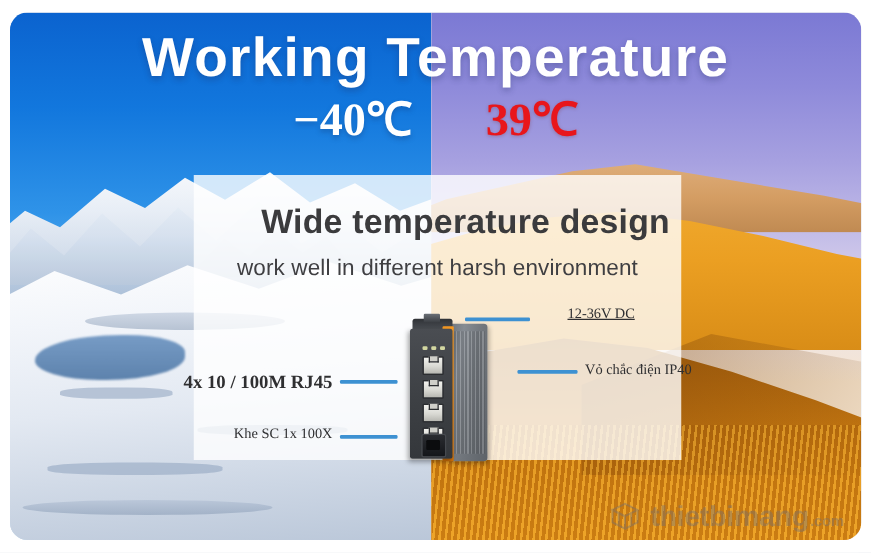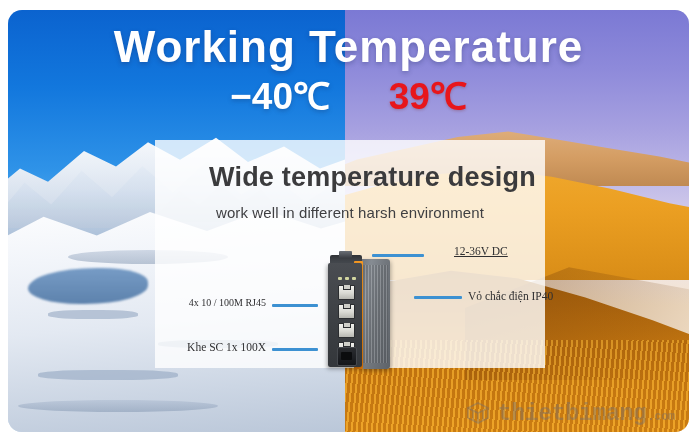--- a/index.html
+++ b/index.html
@@ -106,39 +106,39 @@
     text-align:center;z-index:6;pointer-events:none;
   }
   .headline .title{
     font-size:44px;font-weight:700;color:#ffffff;
     letter-spacing:1px;line-height:1.05;
     text-shadow:0 2px 5px rgba(30,40,90,.32);
     margin:0;white-space:nowrap;
   }
   .temps{
     margin-top:8px;display:flex;justify-content:center;align-items:baseline;
-    gap:59px;font-family:Liberation Sans, sans-serif;
+    gap:59px;font-family:Liberation Serif, serif;
   }
   .temp{font-size:37px;font-weight:700;line-height:1;white-space:nowrap;}
   .temp-cold{color:#ffffff;text-shadow:0 2px 4px rgba(20,60,120,.35);}
   .temp-hot{color:#e8161b;text-shadow:0 1px 3px rgba(120,20,10,.28);}
 
   
   .panel{
     position:absolute;left:147px;top:130px;width:390px;height:228px;
     background:rgba(255,255,255,.80);
     z-index:5;
   }
   .panel-h1{
     position:absolute;left:0;right:0;top:22px;text-align:center;
     font-size:27px;font-weight:700;color:#3b3b3d;letter-spacing:.2px;margin:0;padding-left:45px;
   }
   .panel-h2{
     position:absolute;left:0;right:0;top:64px;text-align:center;
-    font-size:15px;font-weight:400;color:#3f3f42;letter-spacing:.1px;margin:0;
+    font-size:18px;font-weight:400;color:#3f3f42;letter-spacing:.1px;margin:0;
   }
 
   
   .device{position:absolute;left:316px;top:245px;width:68px;height:118px;z-index:7;}
   .dev-side{
     position:absolute;left:36px;top:4px;width:30px;height:110px;
     background:linear-gradient(100deg,#6f747a 0%,#868c93 24%,#73787e 52%,#5d6268 100%);
     border-radius:2px 3px 3px 2px;
     box-shadow:1px 2px 4px rgba(0,0,0,.30);
   }
@@ -198,29 +198,29 @@
   }
 
   .co-power  .cline{left:0;top:6px;width:52px;}
   .co-power  .ctext{left:58px;top:-4px;font-size:11.5px;text-decoration:underline;}
   .co-power  .ctext .lead{display:block;padding-left:24px;}
 
   .co-ip40   .cline{left:0;top:6px;width:48px;}
   .co-ip40   .ctext{left:54px;top:-1px;font-size:11.5px;}
 
   .co-rj45   .cline{right:0;top:6px;width:46px;}
-  .co-rj45   .ctext{right:52px;top:-2px;font-size:10px;}
+  .co-rj45   .ctext{right:52px;top:-2px;font-size:15px;font-weight:bold;}
 
   .co-sc     .cline{right:0;top:6px;width:46px;}
   .co-sc     .ctext{right:52px;top:-2px;font-size:11.5px;}
 
   
   .watermark{
     position:absolute;right:14px;bottom:6px;z-index:9;
-    display:flex;align-items:flex-end;gap:7px;opacity:.40;font-family:Liberation Mono, monospace;
+    display:flex;align-items:center;gap:7px;opacity:.40;
   }
   .wm-mark{width:26px;height:26px;position:relative;}
   .wm-text{
     font-size:23px;font-weight:700;color:#6d6f78;letter-spacing:-.3px;
     line-height:1;display:flex;align-items:baseline;
   }
   .wm-dot{font-size:12px;font-weight:700;margin-left:1px;}
 </style>
 </head>
 <body>

